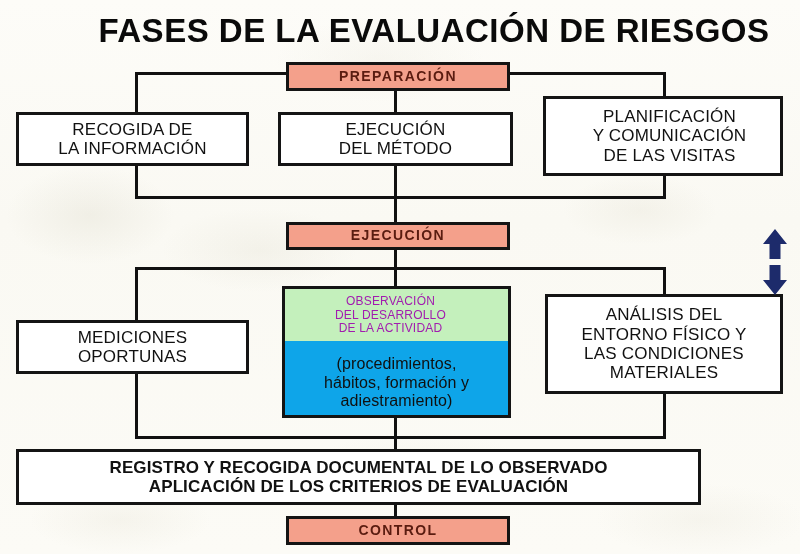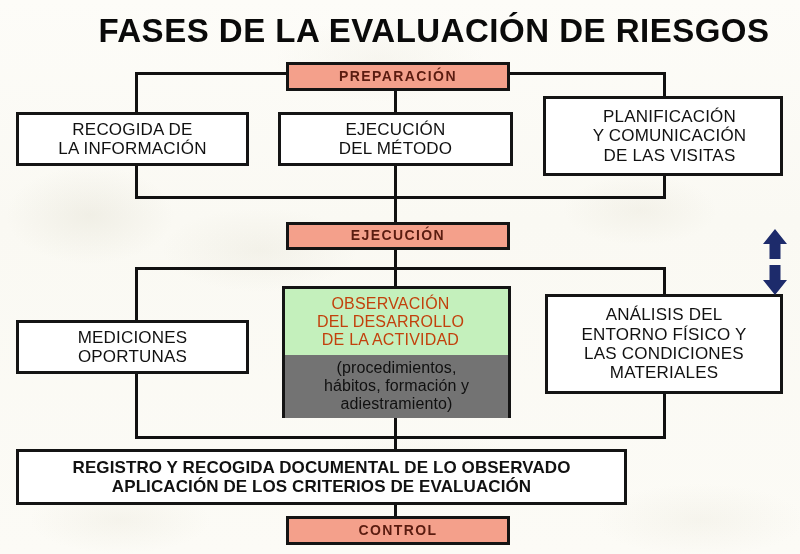--- a/index.html
+++ b/index.html
@@ -84,36 +84,36 @@
   }
   .wide { font-size: 17px; font-weight: bold; letter-spacing: 0.1px; }
 
   
   .obs { padding: 0; justify-content: flex-start; }
   .obs .green-part {
     background: #c4f0bc;
     width: 100%;
     padding: 6px 16px 5px 4px;
     box-sizing: border-box;
-    font-size: 16px;
+    font-size: 12px;
     letter-spacing: 0.2px;
-    color: #c2410c;
+    color: #a21caf;
   }
   .obs .white-part {
-    background: #737373;
+    background: #0ea5e9;
     width: 100%;
     flex: 1;
     padding: 4px 4px 5px 4px;
     box-sizing: border-box;
     font-size: 16px;
     letter-spacing: 0.1px;
     color: #101010;
     display: flex;
     flex-direction: column;
-    justify-content: center;
+    justify-content: flex-end;
   }
 
   
   #double-arrow {
     position: absolute;
     left: 760px;
     top: 228px;
     width: 30px;
     height: 68px;
     z-index: 6;
@@ -194,21 +194,21 @@
     <span class="ln">LAS CONDICIONES</span>
     <span class="ln">MATERIALES</span>
   </div>
 
   <div class="line v" style="left:135px; top:371px; height:68px;"></div>
   <div class="line v" style="left:394px; top:415px; height:24px;"></div>
   <div class="line v" style="left:663px; top:391px; height:48px;"></div>
   <div class="line h" style="left:135px; top:436px; width:531px;"></div>
   <div class="line v" style="left:394px; top:436px; height:16px;"></div>
 
-  <div class="box wide" style="left:16px; top:449px; width:611px; height:56px;">
+  <div class="box wide" style="left:16px; top:449px; width:685px; height:56px;">
     <span class="ln">REGISTRO Y RECOGIDA DOCUMENTAL DE LO OBSERVADO</span>
     <span class="ln">APLICACIÓN DE LOS CRITERIOS DE EVALUACIÓN</span>
   </div>
 
   <div class="line v" style="left:394px; top:502px; height:17px;"></div>
 
   <div class="box phase" style="left:286px; top:516px; width:224px; height:29px;">
     <span class="ln">CONTROL</span>
   </div>
 

